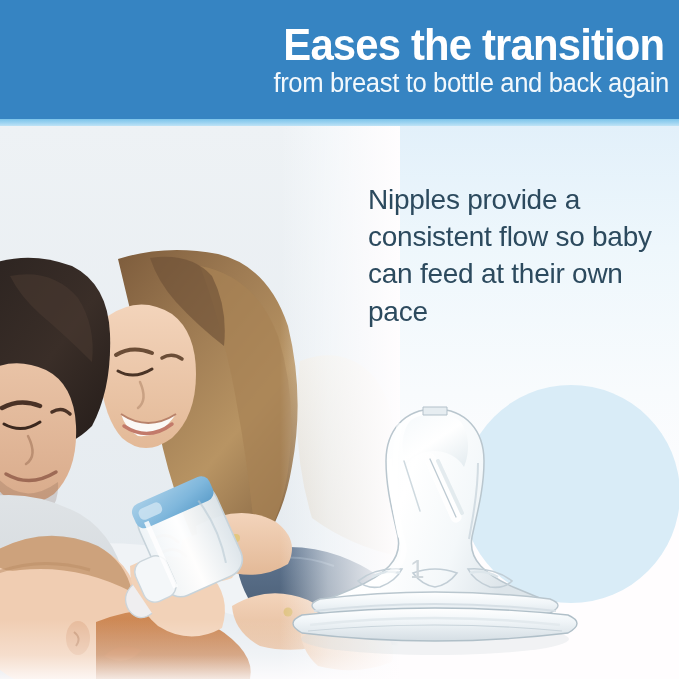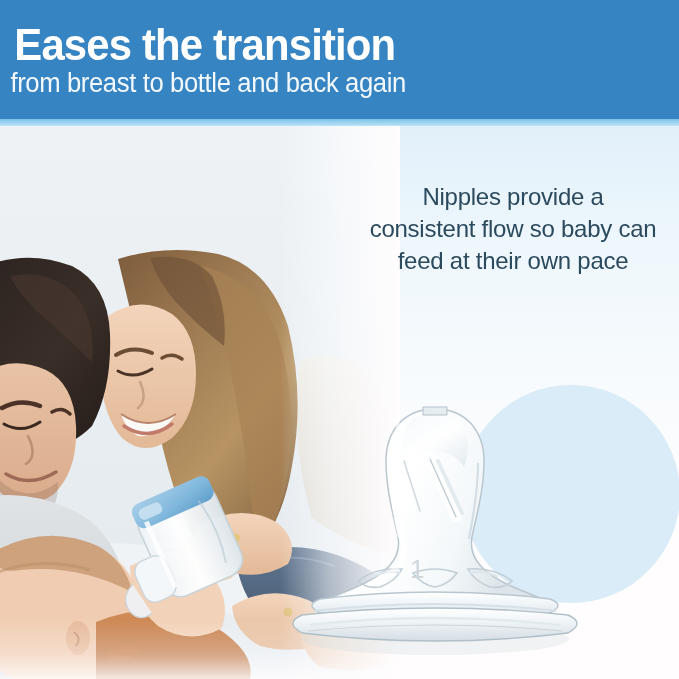--- a/index.html
+++ b/index.html
@@ -15,21 +15,21 @@
     overflow:hidden;
     background:#fffdfe;
   }
 
   
   #header-banner{
     position:absolute; left:0; top:0;
     width:679px; height:119px;
     background:#3684c2;
     display:flex; flex-direction:column;
-    align-items:flex-start; justify-content:center;
+    align-items:flex-end; justify-content:center;
     z-index:30;
   }
   #header-title{
     font-size:45px;
     font-weight:bold;
     color:#ffffff;
     letter-spacing:-0.9px;
     line-height:1.02;
     text-align:center;
     transform:scaleX(0.93);
@@ -79,23 +79,22 @@
     position:absolute; left:0; bottom:0;
     width:400px; height:60px;
     background:linear-gradient(180deg, rgba(255,253,254,0) 0%, rgba(255,253,254,0.35) 60%, rgba(255,253,254,0.85) 100%);
     pointer-events:none;
   }
 
   
   #body-copy{
     position:absolute; left:368px; top:55px;
     width:290px;
-    text-align:center;
     color:#2c4a5e;
-    font-size:24px;
+    font-size:28px;
     font-weight:300;
     line-height:1.33;
     letter-spacing:-0.25px;
     z-index:12;
   }
 
   
   #callout-circle{
     position:absolute;
     left:462px; top:259px;

